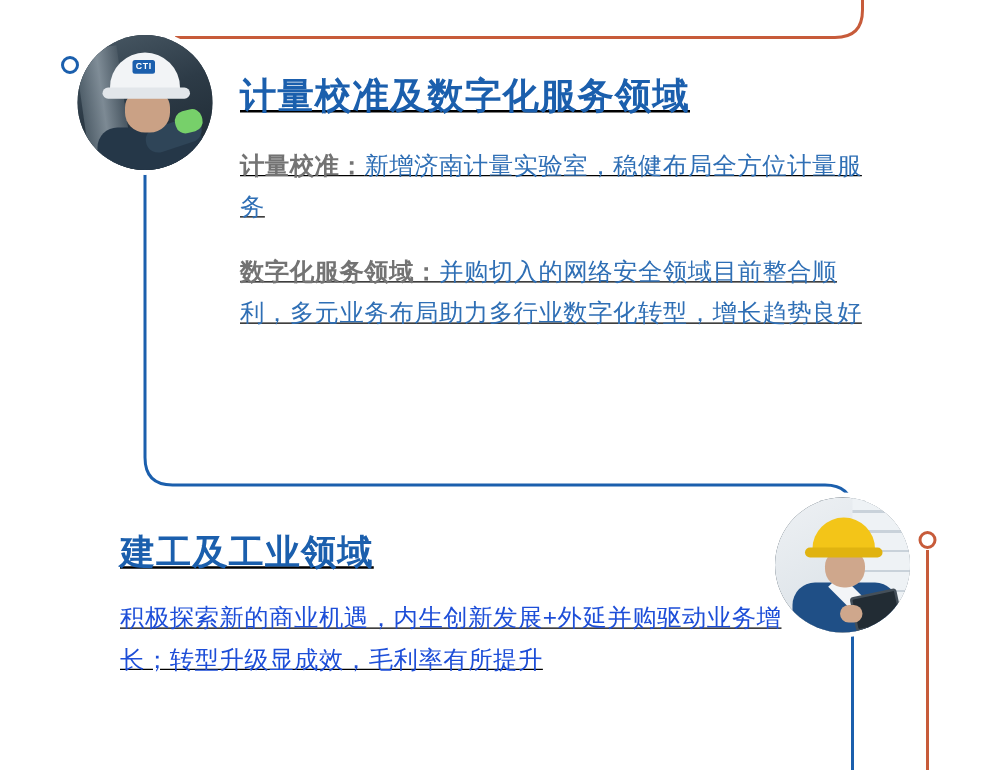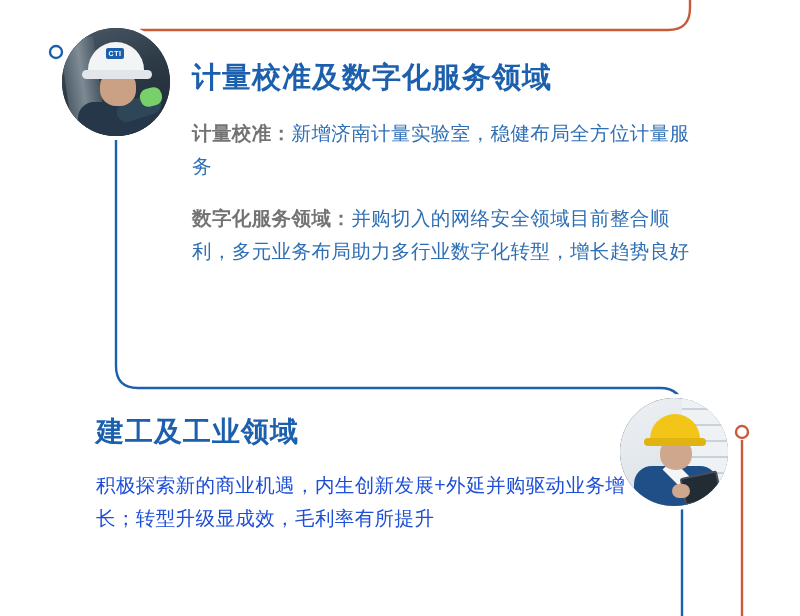--- a/index.html
+++ b/index.html
@@ -29,29 +29,30 @@
     left: 0;
     top: 0;
     width: 800px;
     height: 616px;
     pointer-events: none;
   }
 
   
   .section {
     position: absolute;
+    text-decoration: underline;
   }
   #section-one {
     left: 192px;
     top: 60px;
     width: 520px;
   }
   #section-two {
     left: 96px;
-    top: 415px;
+    top: 425px;
     width: 560px;
   }
 
   .section-title {
     color: #1b5fad;
     font-size: 29px;
     font-weight: bold;
     letter-spacing: 1px;
     line-height: 1.2;
     margin: 0 0 22px 0;

